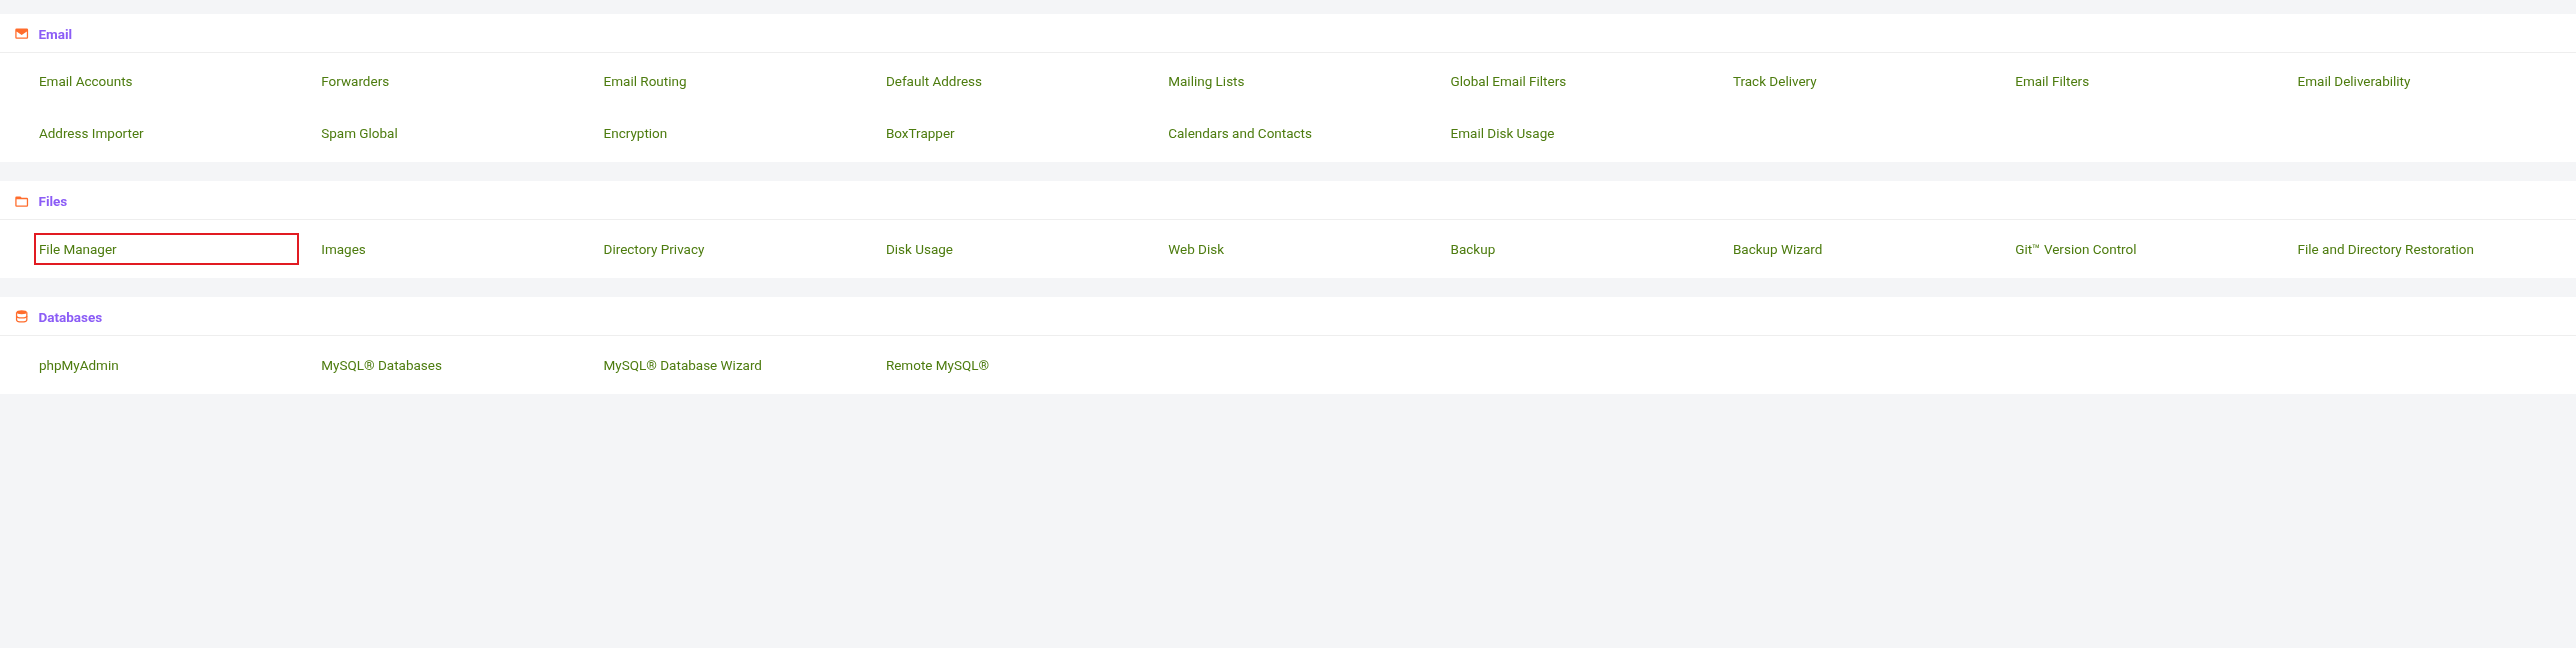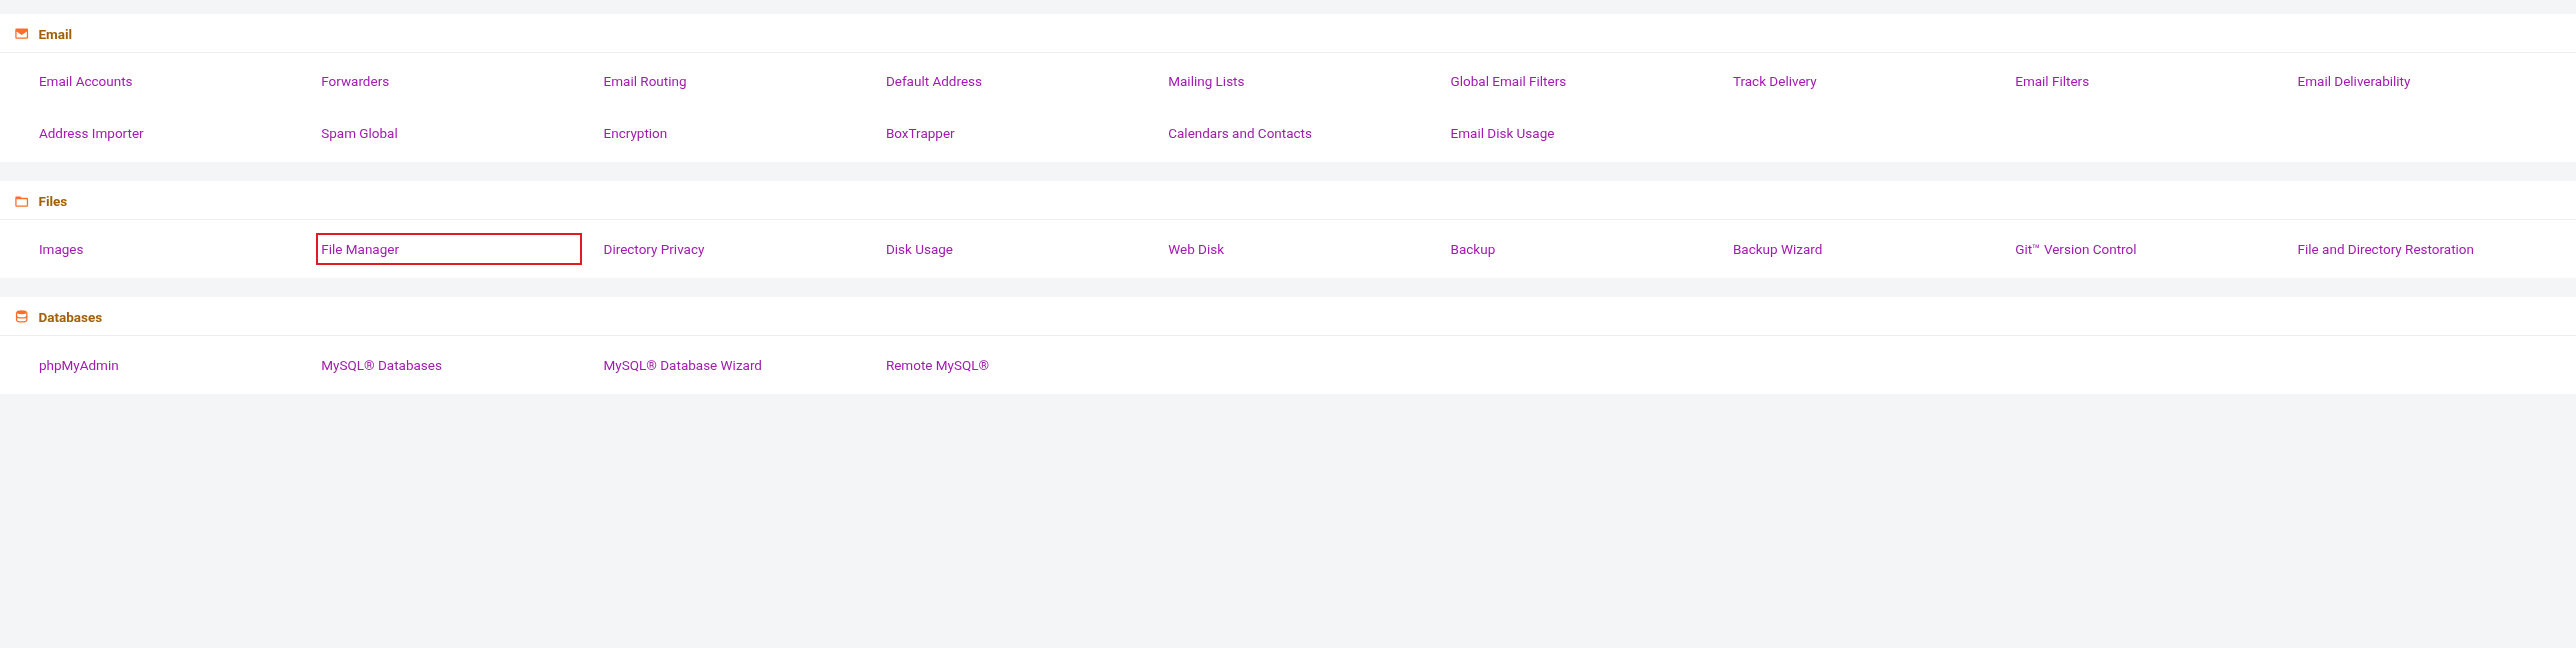--- a/index.html
+++ b/index.html
@@ -23,34 +23,34 @@
       width: 17.3px;
       height: 17.3px;
       margin-right: 7.7px;
       color: #ff6c2c;
       display: inline-flex;
       align-items: center;
       justify-content: center;
     }
     .section-header .title {
       font-weight: 700;
-      color: #a16207;
+      color: #8b5cf6;
       font-size: 13.5px;
     }
     .section-body {
       padding: 13.5px 19px 13.5px 35px;
     }
     .item-grid {
       display: grid;
       grid-template-columns: repeat(8, 1fr);
       column-gap: 19px;
       row-gap: 21px;
     }
     .item-link {
-      color: #a21caf;
+      color: #4d7c0f;
       text-decoration: none;
       font-size: 13.5px;
       line-height: 1.4;
       display: inline-block;
       cursor: pointer;
     }
     .highlighted {
       outline: 2.9px solid #e11b22;
       outline-offset: -1.9px;
     }
@@ -101,22 +101,22 @@
     <div class="section-header">
       <span class="icon">
         <svg viewBox="0 0 24 24" width="15.4" height="15.4" fill="currentColor">
             <path d="M20 6h-8l-2-2H4a2 2 0 0 0-2 2v12a2 2 0 0 0 2 2h16a2 2 0 0 0 2-2V8a2 2 0 0 0-2-2zm0 12H4V8h16v10z"></path>
           </svg>
       </span>
       <span class="title">Files</span>
     </div>
     <div class="section-body">
       <div class="item-grid" style="grid-template-columns: repeat(9, 1fr);">
+        <div class="cell highlighted"><a class="item-link">File Manager</a></div>
         <div class="cell"><a class="item-link">Images</a></div>
-        <div class="cell highlighted"><a class="item-link">File Manager</a></div>
         <div class="cell"><a class="item-link">Directory Privacy</a></div>
         <div class="cell"><a class="item-link">Disk Usage</a></div>
         <div class="cell"><a class="item-link">Web Disk</a></div>
         <div class="cell"><a class="item-link">Backup</a></div>
         <div class="cell"><a class="item-link">Backup Wizard</a></div>
         <div class="cell"><a class="item-link">Git™ Version Control</a></div>
         <div class="cell"><a class="item-link">File and Directory Restoration</a></div>
       </div>
     </div>
   </div>

